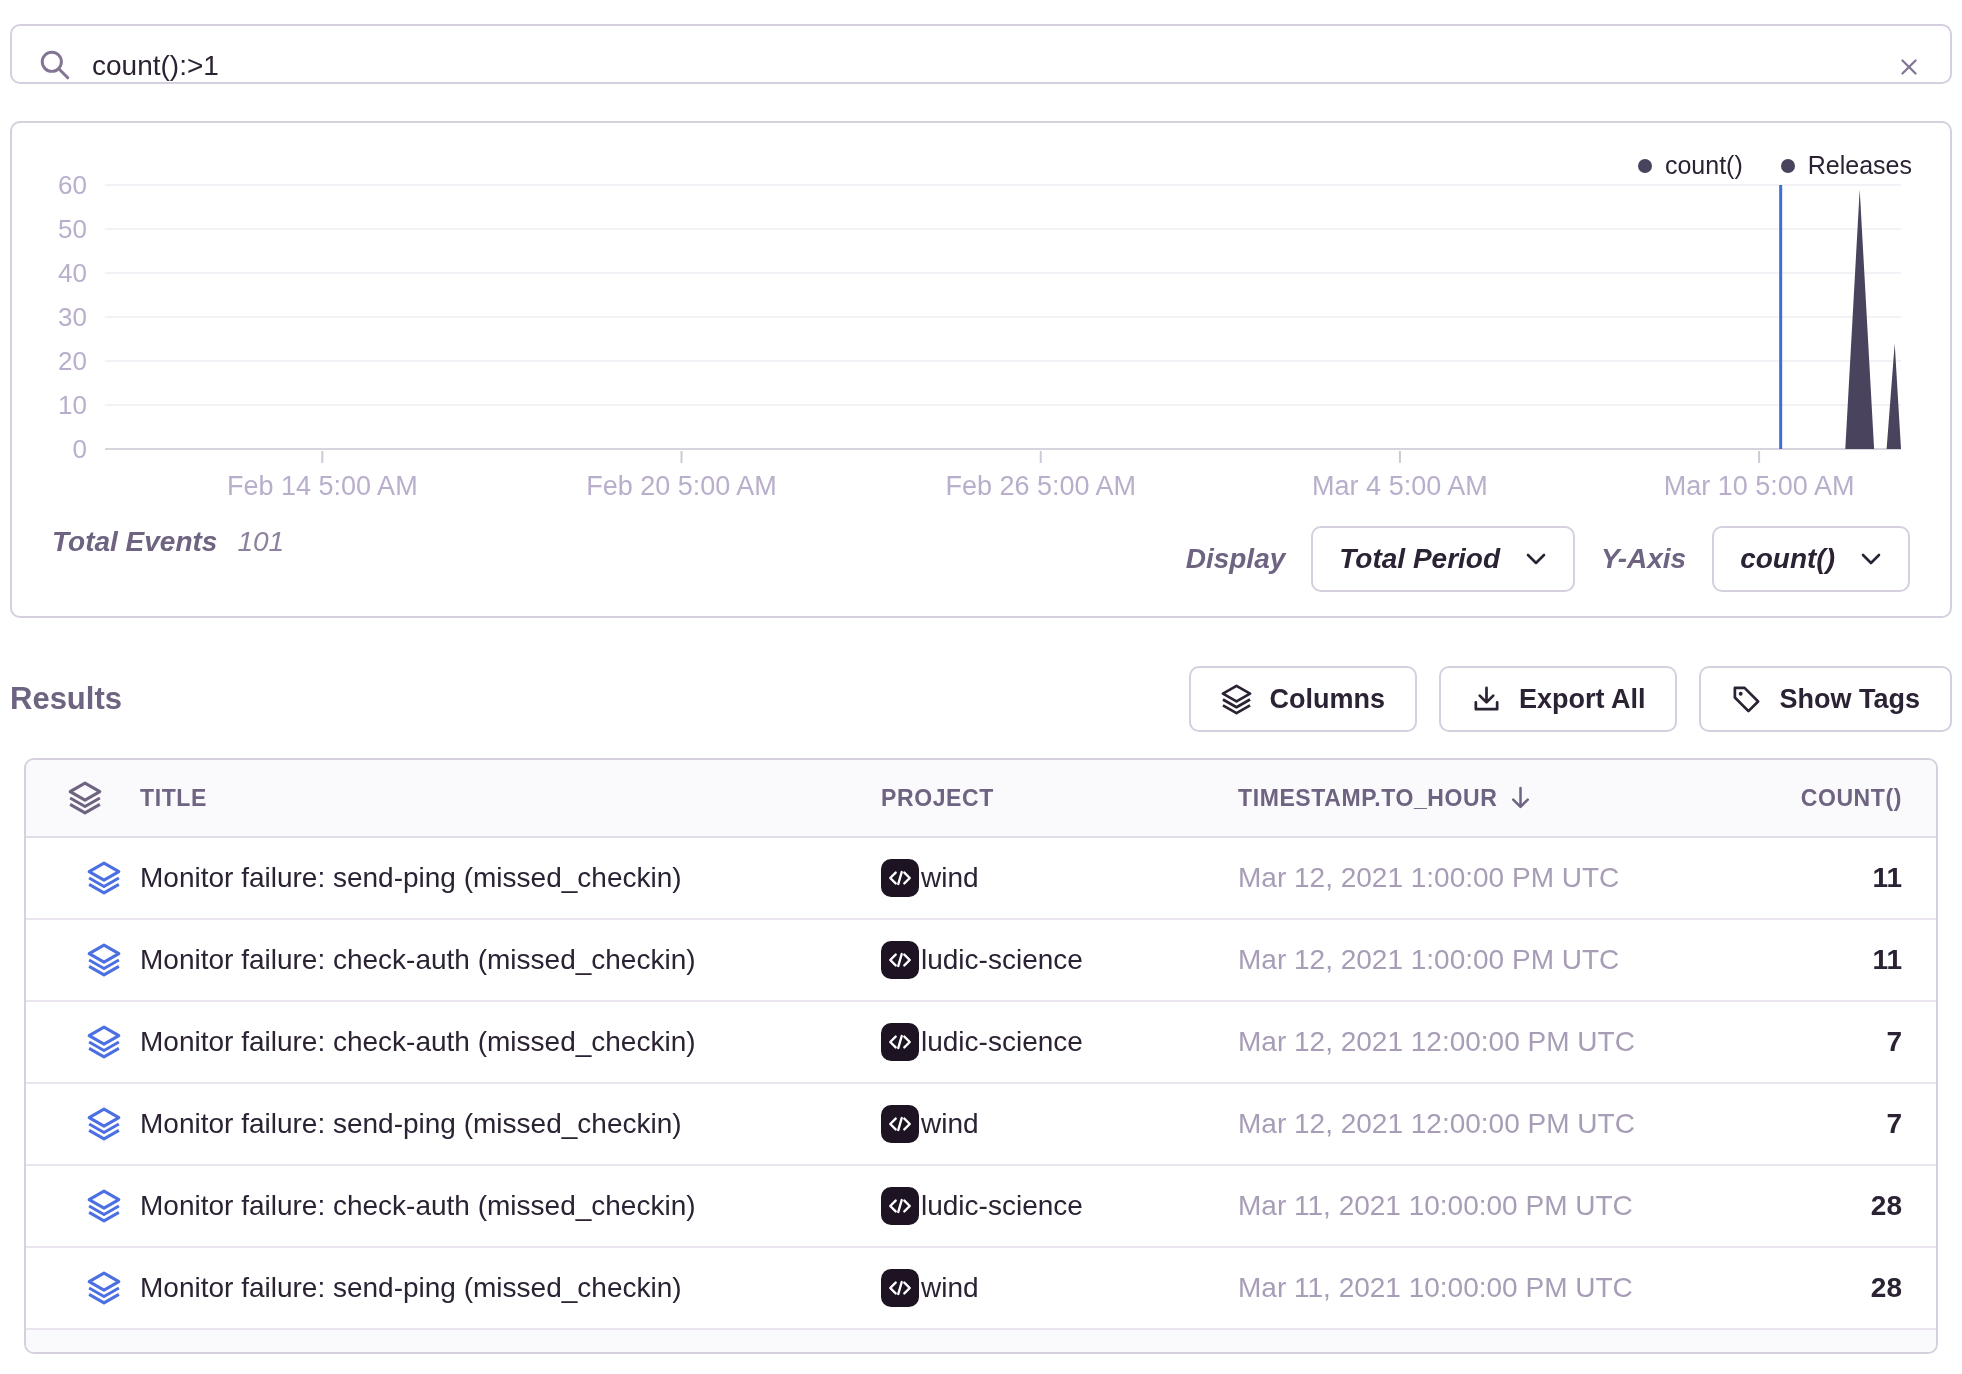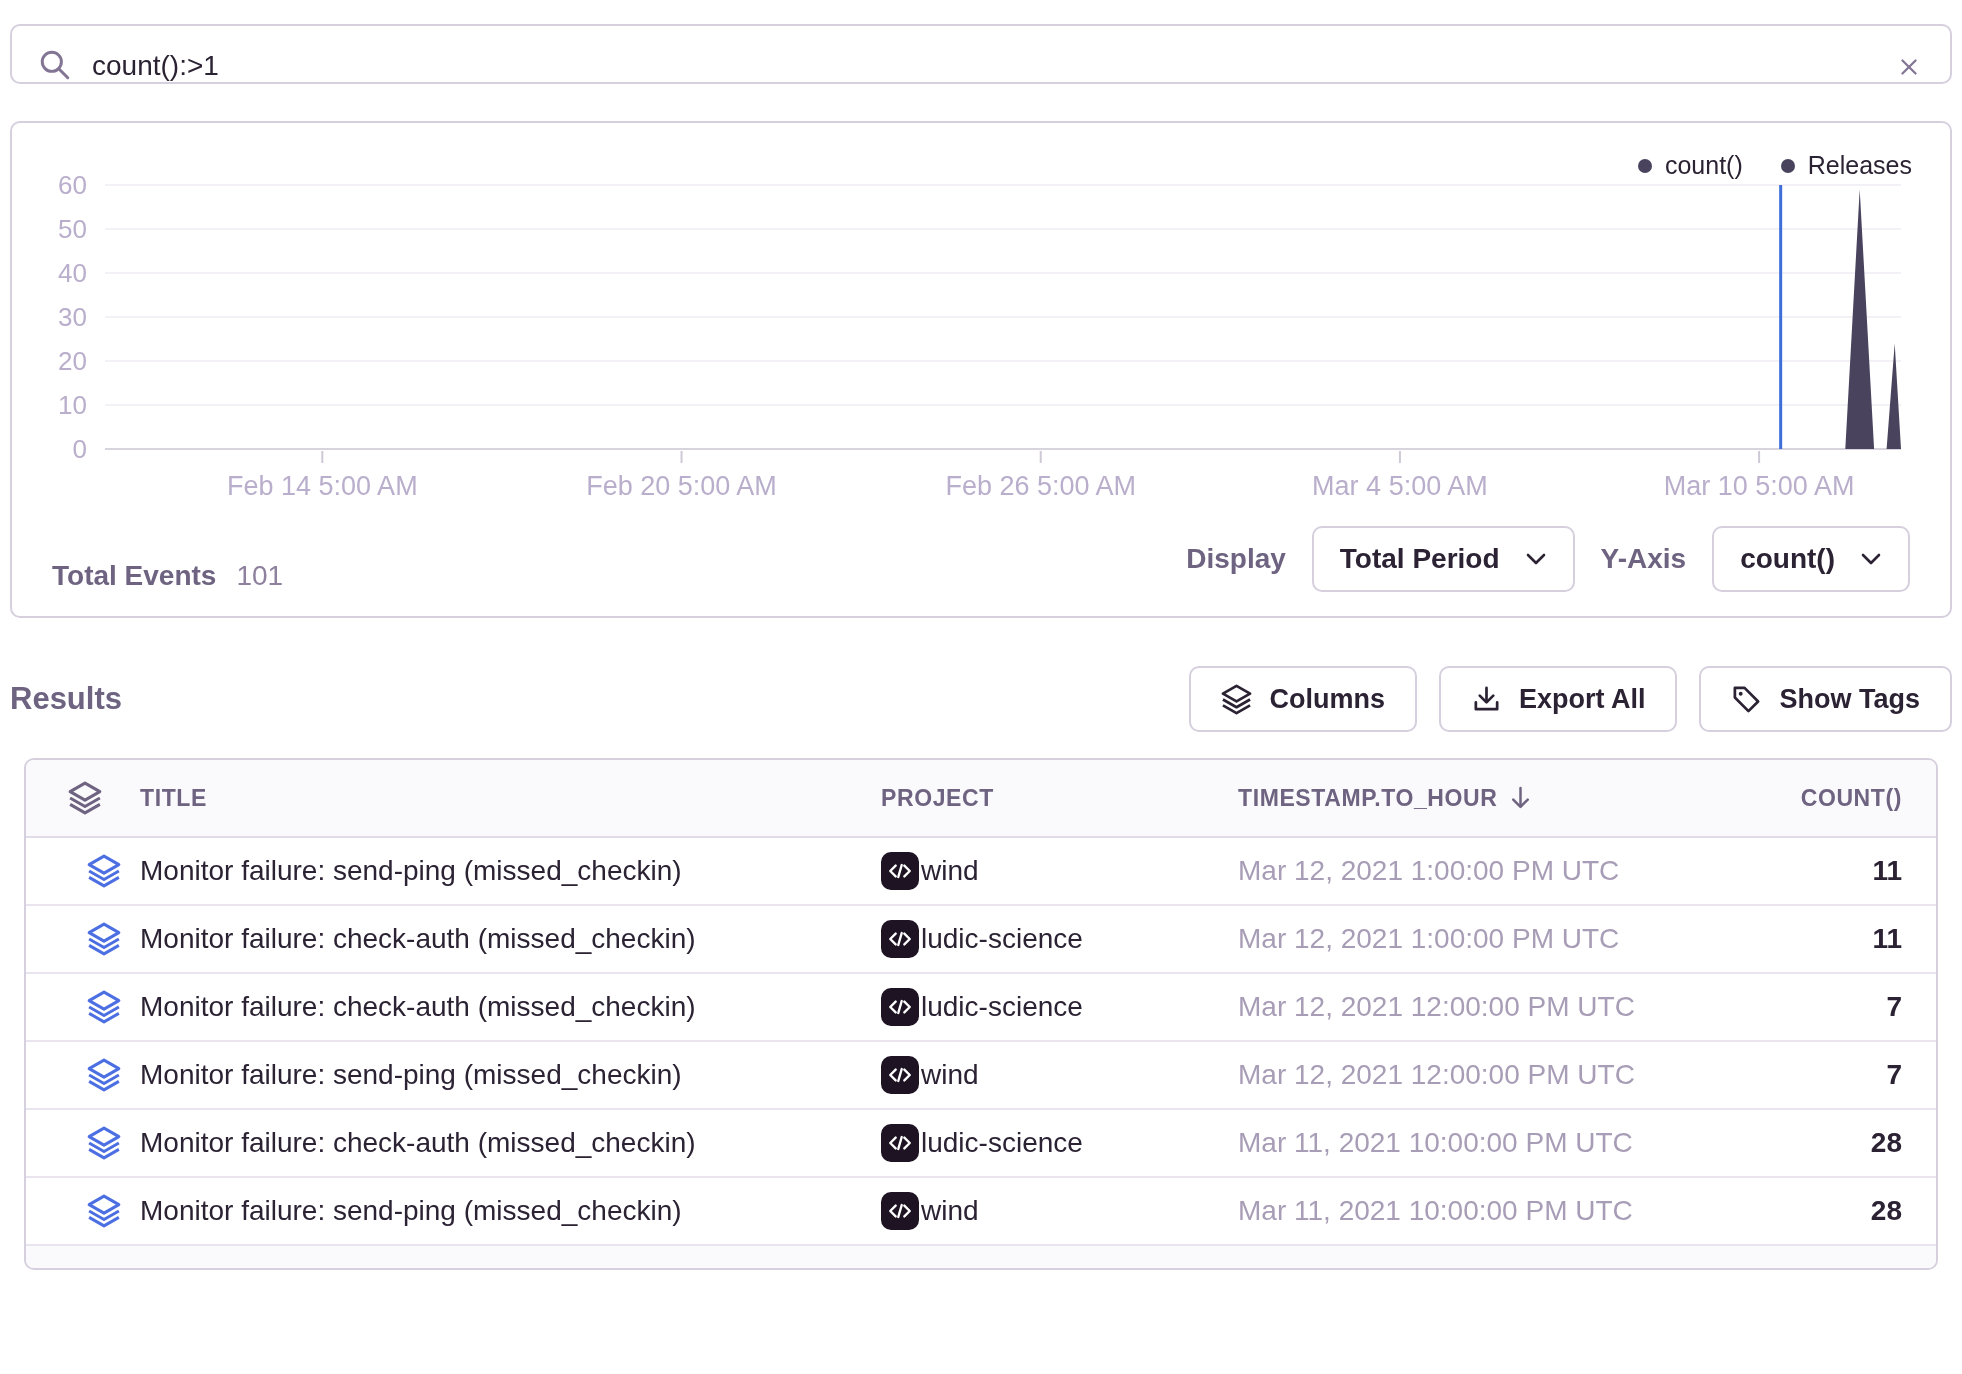--- a/index.html
+++ b/index.html
@@ -54,21 +54,22 @@
   .legend-item { display: flex; align-items: center; gap: 13px; cursor: pointer; }
   .legend-dot { width: 14px; height: 14px; border-radius: 50%; }
   .legend-label { font-size: 25px; color: #2b2233; }
   #chart-svg { position: absolute; left: 8px; top: 24px; }
   #chart-svg text { font-family: "Liberation Sans", sans-serif; }
   .chart-footer {
     position: absolute;
     left: 40px; right: 40px; bottom: 24px;
     display: flex;
     justify-content: space-between;
-    align-items: flex-end;
+    align-items: flex-start;
+    font-style: italic;
   }
   .footer-left { display: flex; align-items: baseline; gap: 20px; }
   .footer-label { font-size: 28px; font-weight: bold; color: #6e6380; }
   .footer-value { font-size: 28px; color: #8d819e; }
   .footer-right { display: flex; align-items: center; gap: 26px; }
   .dropdown {
     display: flex; align-items: center; gap: 25px;
     height: 66px; padding: 0 26px;
     border: 2px solid #d6cfde; border-radius: 10px;
     background: #fff; font-size: 28px; font-weight: bold; color: #2b2233;
@@ -102,21 +103,21 @@
     border-bottom: 2px solid #e2dce9;
     color: #6e6380;
     font-size: 23px;
     font-weight: bold;
     letter-spacing: 0.6px;
   }
   .th { display: flex; align-items: center; gap: 10px; cursor: pointer; }
   .cell-icon { padding-left: 42px; }
   .cell-count { justify-content: flex-end; padding-right: 34px; text-align: right; }
   .trow {
-    height: 68px;
+    height: 82px;
     border-bottom: 2px solid #e9e4ee;
     background: #fff;
   }
   .row-title { font-size: 28px; color: #2b2233; }
   .row-project { display: flex; align-items: center; gap: 2px; }
   .code-badge {
     width: 38px; height: 38px; border-radius: 10px;
     background: #1d1322; display: flex; align-items: center; justify-content: center;
   }
   .project-name { font-size: 28px; color: #2b2233; }

